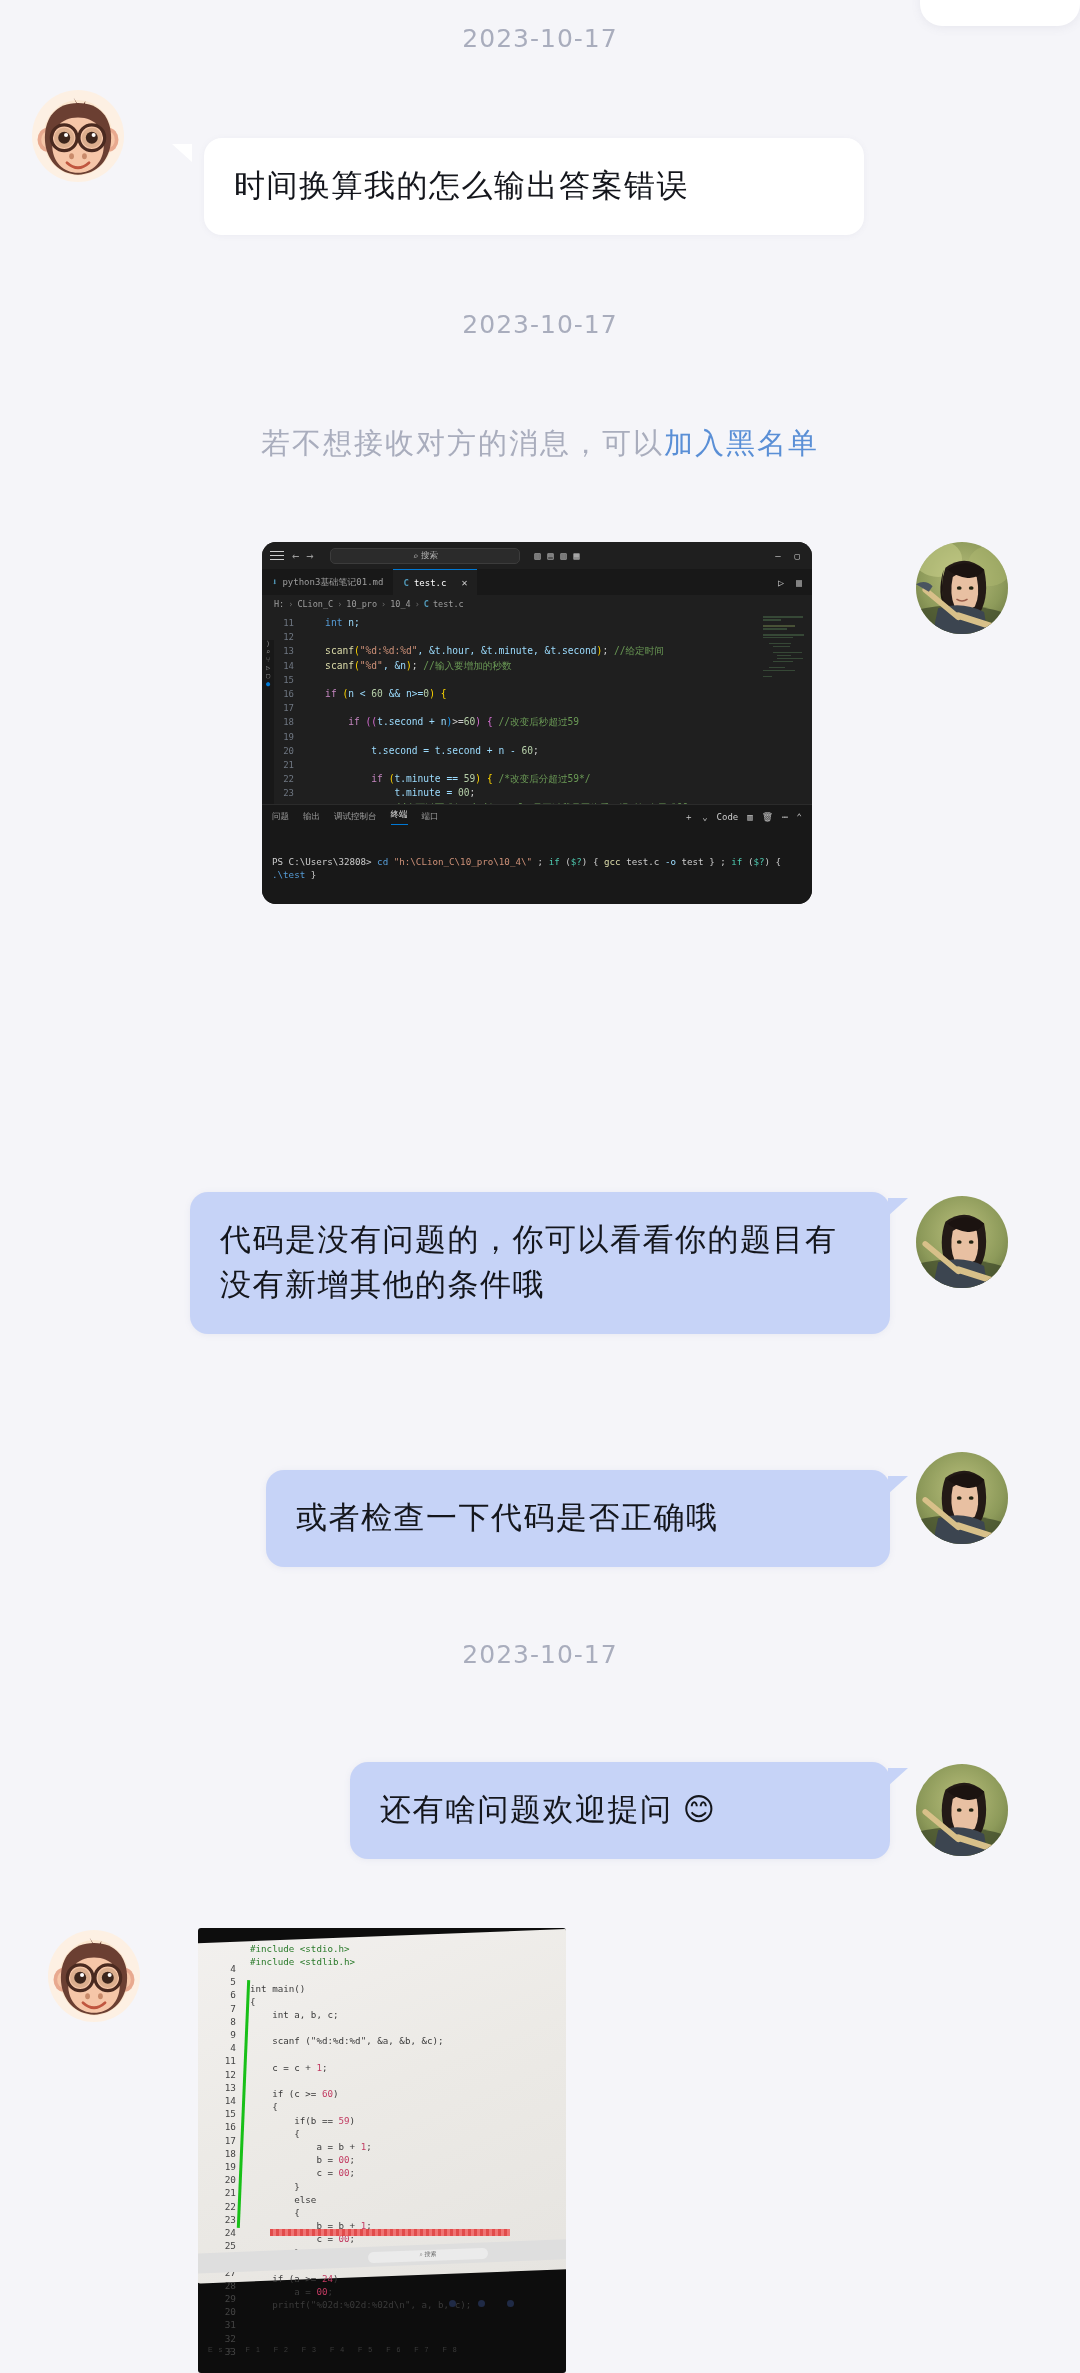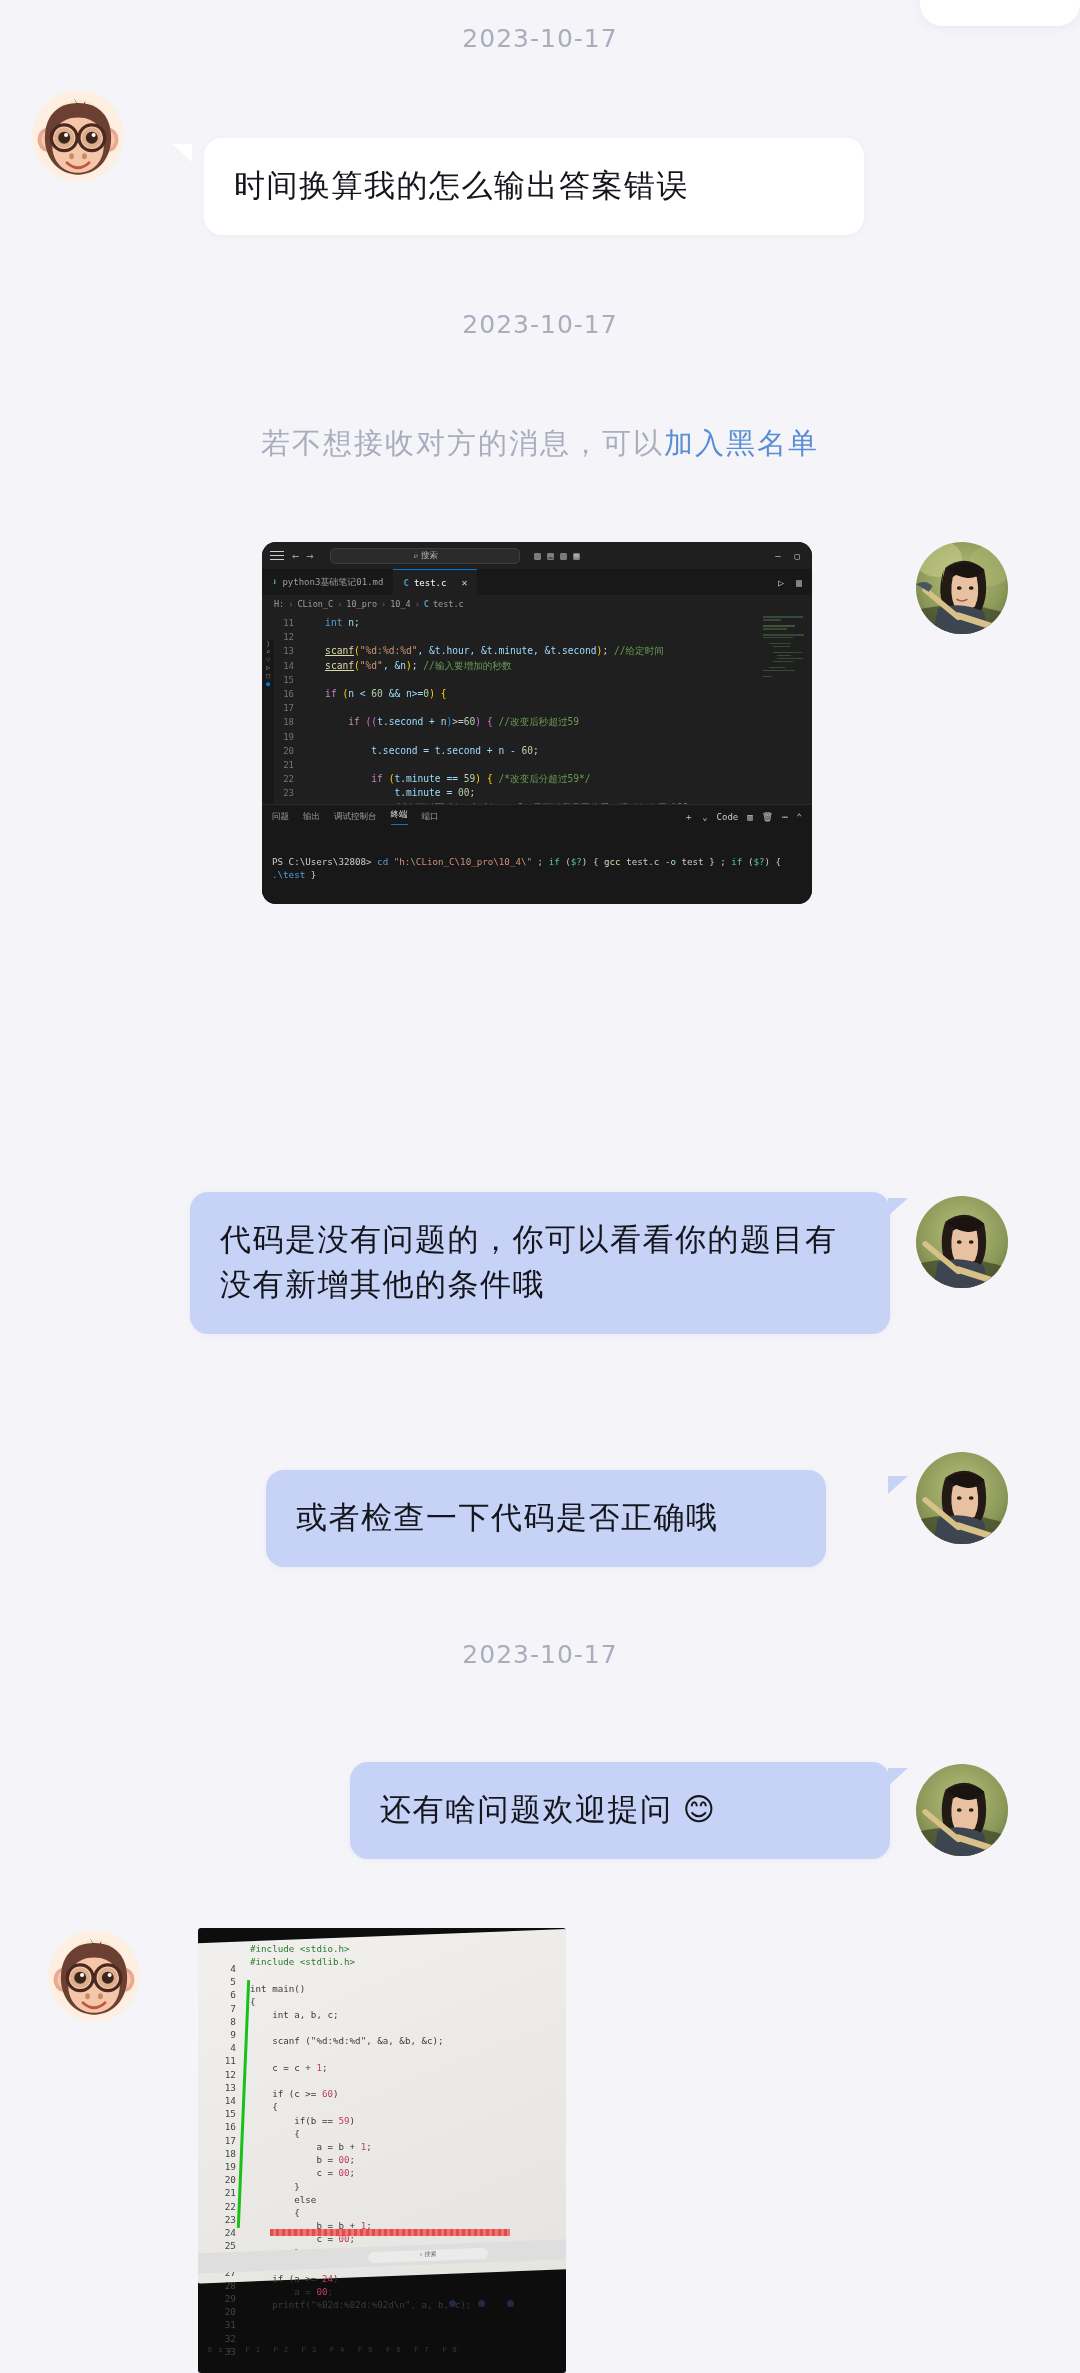--- a/index.html
+++ b/index.html
@@ -205,21 +205,21 @@
     right: 3px; top: 3px;
     width: 46px; height: 60px;
     opacity: .55;
   }
   .vs-minimap i {
     display:block; height:1.6px; margin-bottom:1.4px; background:#4a6b4a;
   }
   
   .t-kw   { color: #c586c0; }
   .t-ty   { color: #569cd6; }
-  .t-fn   { color: #dcdcaa; text-decoration: underline; }
+  .t-fn   { color: #dcdcaa; }
   .t-str  { color: #ce9178; }
   .t-num  { color: #b5cea8; }
   .t-cmt  { color: #6a9955; }
   .t-var  { color: #9cdcfe; }
   .t-pl   { color: #cccccc; }
   .t-br1  { color: #ffd700; }
   .t-br2  { color: #da70d6; }
   .t-br3  { color: #179fff; }
 
   .vs-panel {
@@ -554,21 +554,21 @@
       <path d="M32 28 q22 -16 42 2 q6 28 -4 46 q-20 12 -38 -2 q-8 -24 0 -46 Z" fill="#231a16"></path>
       <path d="M40 38 q14 -9 26 0 q4 20 -2 32 q-12 8 -22 0 q-6 -14 -2 -32 Z" fill="#e8c0a2"></path>
       <path d="M34 30 q20 -14 40 0 q-6 10 -18 9 q-12 -1 -22 -9 Z" fill="#1b1310"></path>
       <ellipse cx="47" cy="50" rx="2.6" ry="2" fill="#221"></ellipse>
       <ellipse cx="60" cy="50" rx="2.6" ry="2" fill="#221"></ellipse>
       <path d="M24 72 q26 -8 50 4 l4 24 l-60 0 Z" fill="#3c4550"></path>
       <path d="M10 52 L46 82" stroke="#d8c089" stroke-width="6" stroke-linecap="round"></path>
       <path d="M46 80 L96 96" stroke="#d8c089" stroke-width="7" stroke-linecap="round"></path>
     </svg>
   </div>
-  <div class="bubble right" style="left:266px; top:1470px; width:560px;">
+  <div class="bubble right" style="left:266px; top:1470px; width:624px;">
     <span>或者检查一下代码是否正确哦</span>
   </div>
   <div class="tail-r" style="left:888px; top:1476px"></div>
 
   <div class="date-sep" style="top:1640px">2023-10-17</div>
 
   <div class="avatar" style="left:916px; top:1764px">
     <svg viewBox="0 0 100 100">
       <rect width="100" height="100" fill="url(#bgp)"></rect>
       <path d="M0 74 Q50 62 100 78 L100 100 L0 100 Z" fill="#3f4a2a" opacity=".75"></path>

